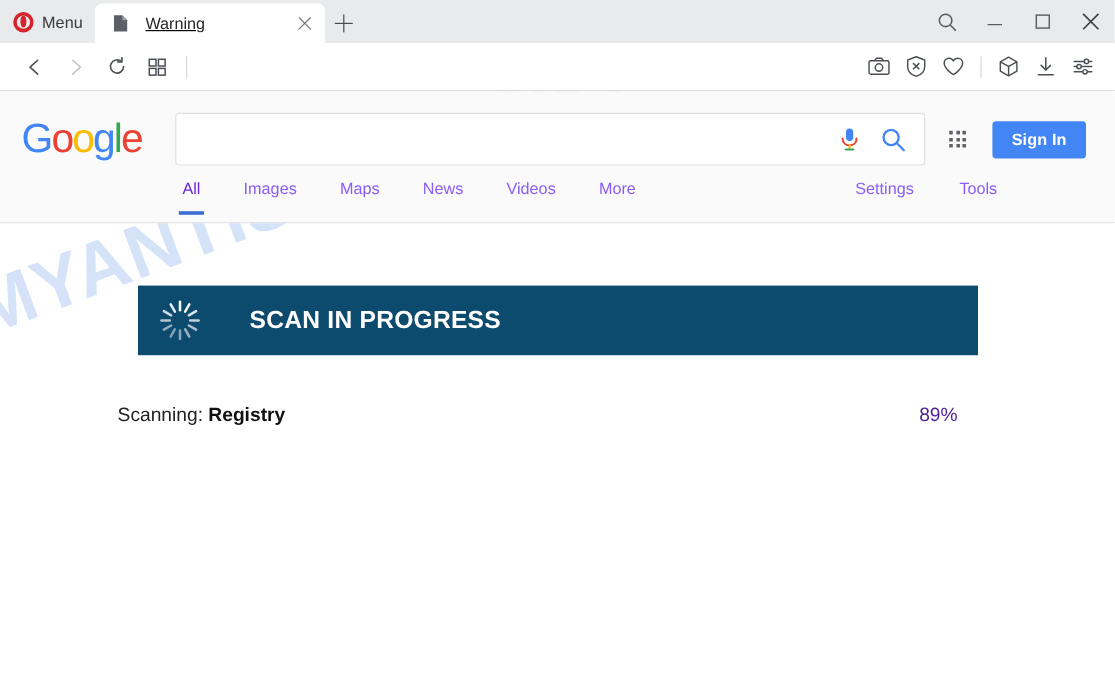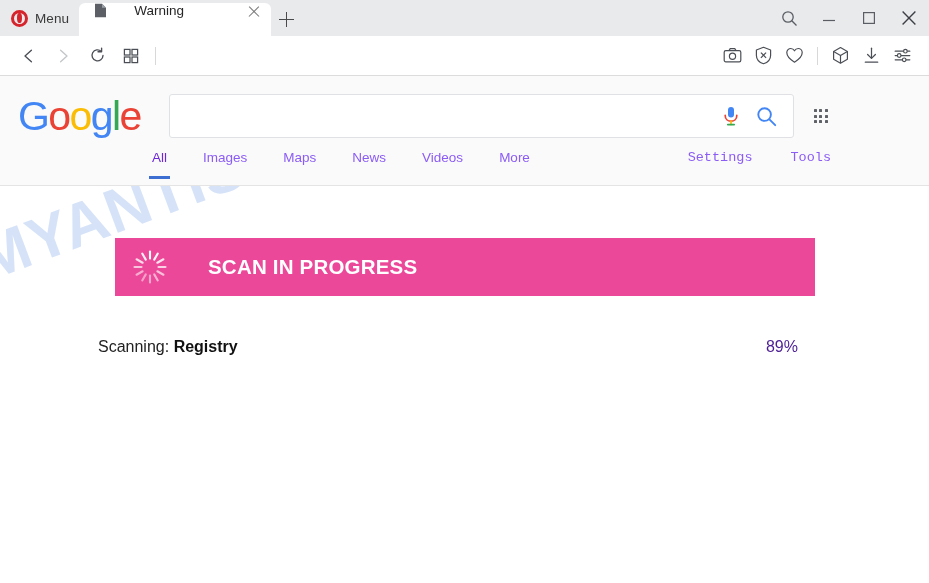--- a/index.html
+++ b/index.html
@@ -63,24 +63,25 @@
     color: #3a3a3a;
     letter-spacing: .1px;
   }
   .tab {
     position: relative;
     width: 192px;
     height: 33px;
     background: #ffffff;
     border-radius: 6px 6px 0 0;
     display: flex;
-    align-items: flex-start;
+    align-items: center;
     padding: 0 8px 0 15px;
     box-sizing: border-box;
-    gap: 27px;
+    gap: 14px;
+    text-decoration: underline;
   }
   .tab-favicon {
     width: 13px;
     height: 15px;
     flex: 0 0 auto;
     position: relative;
   }
   .tab-title {
     flex: 1 1 auto;
     font-size: 13.5px;
@@ -208,21 +209,21 @@
     box-sizing: border-box;
     z-index: 10;
   }
   .g-top {
     display: flex;
     align-items: center;
     padding: 18px 0 0 18px;
     box-sizing: border-box;
   }
   .glogo {
-    font-size: 41px;
+    font-size: 34px;
     line-height: 41px;
     letter-spacing: -1.6px;
     font-family: "Liberation Sans", sans-serif;
     user-select: none;
     white-space: nowrap;
   }
   .glogo span { font-weight: normal; }
   .searchbox {
     margin-left: 28px;
     width: 625px;
@@ -308,21 +309,21 @@
     bottom: -1px;
     height: 3px;
     background: #3c6fd1;
   }
   .nav-right {
     margin-left: auto;
     display: flex;
     align-items: center;
     padding-right: 98px;
   }
-  .nav-right .navtab { margin-right: 0; margin-left: 38px; font-family: Liberation Mono, monospace; }
+  .nav-right .navtab { margin-right: 0; margin-left: 38px; }
 
   
   .content {
     position: relative;
     padding: 0;
     z-index: 8;
   }
   .banner {
     position: absolute;
     left: 115px;
@@ -545,40 +546,41 @@
               <i></i>
               <i></i>
               <i></i>
               <i></i>
               <i></i>
               <i></i>
               <i></i>
           </div>
         </div>
 
+        <button class="signin" style="background: rgb(66, 133, 244);">Sign In</button>
       </div>
 
       <div class="g-nav">
         <div class="navtab active">All</div>
         <div class="navtab">Images</div>
         <div class="navtab">Maps</div>
         <div class="navtab">News</div>
         <div class="navtab">Videos</div>
         <div class="navtab">More</div>
 
         <div class="nav-right">
           <div class="navtab">Settings</div>
           <div class="navtab">Tools</div>
         </div>
       </div>
     </div>
 
     <div class="content">
 
-      <div class="banner" style="background: #ec4899; gap: 40px;">
+      <div class="banner" style="background: #0c4a6e; gap: 40px;">
         <div class="spinner">
           <svg width="36" height="36" viewBox="0 0 36 36" xmlns="http://www.w3.org/2000/svg">
             <g stroke="#ffffff" stroke-width="2.1" stroke-linecap="round">
               <line x1="18" y1="2.5" x2="18" y2="9.5" opacity="1"></line>
               <line x1="18" y1="2.5" x2="18" y2="9.5" opacity=".95" transform="rotate(30 18 18)"></line>
               <line x1="18" y1="2.5" x2="18" y2="9.5" opacity=".85" transform="rotate(60 18 18)"></line>
               <line x1="18" y1="2.5" x2="18" y2="9.5" opacity=".75" transform="rotate(90 18 18)"></line>
               <line x1="18" y1="2.5" x2="18" y2="9.5" opacity=".65" transform="rotate(120 18 18)"></line>
               <line x1="18" y1="2.5" x2="18" y2="9.5" opacity=".58" transform="rotate(150 18 18)"></line>
               <line x1="18" y1="2.5" x2="18" y2="9.5" opacity=".52" transform="rotate(180 18 18)"></line>

